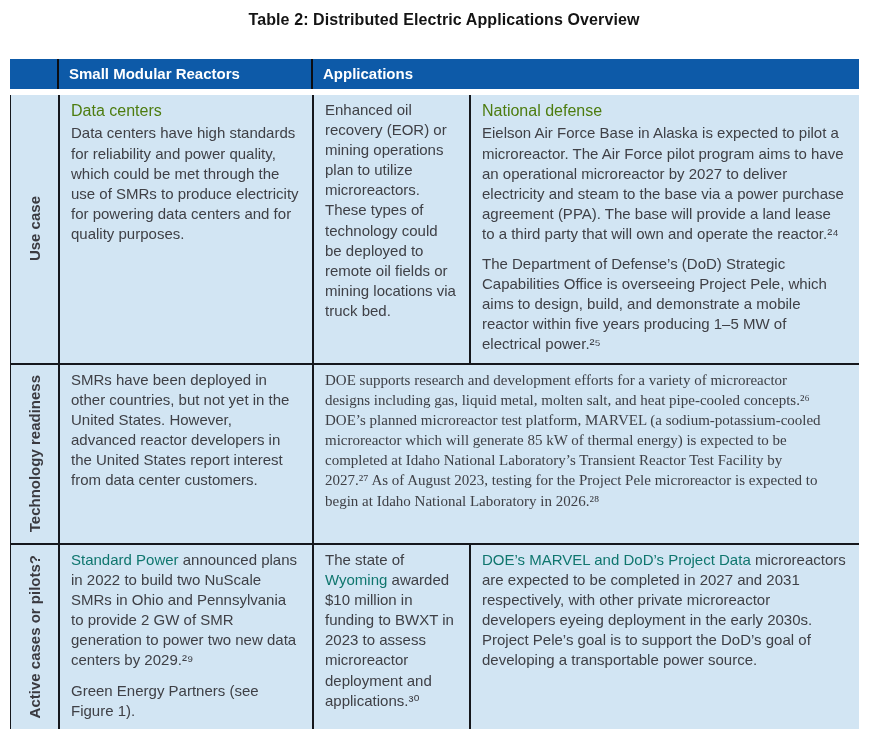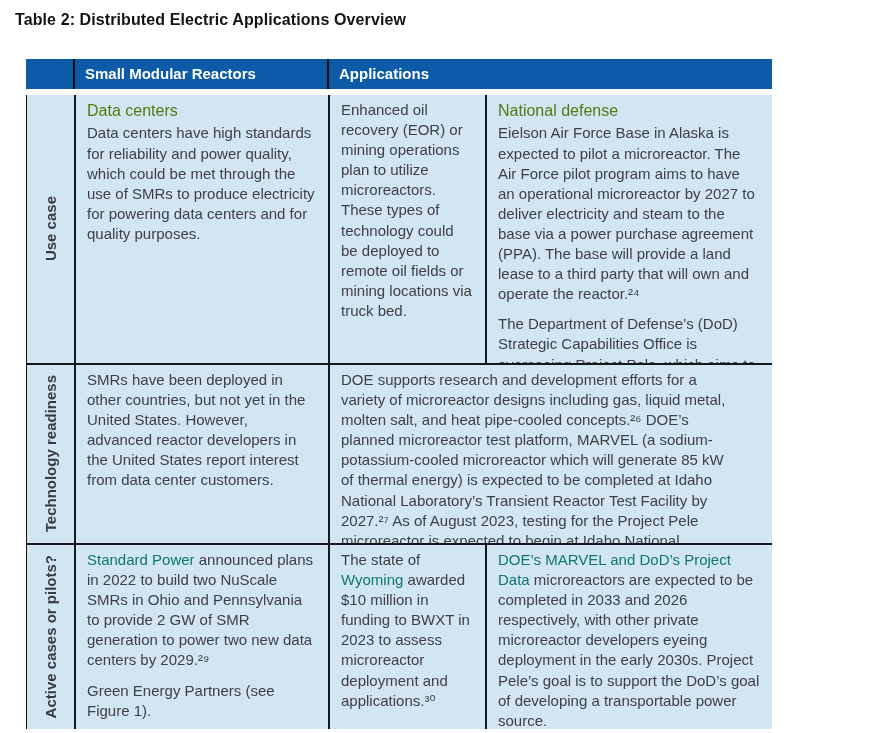--- a/index.html
+++ b/index.html
@@ -3,25 +3,25 @@
 <meta charset="utf-8">
 <style>
   html,body{margin:0;padding:0;}
   body{
     width:888px;height:733px;overflow:hidden;background:#ffffff;
     font-family:"Liberation Sans","DejaVu Sans",sans-serif;
     -webkit-font-smoothing:antialiased;
   }
   .page{position:relative;width:888px;height:733px;}
   .doc-title{
-    margin-top:11px;text-align:left;font-size:16px;font-weight:bold;
-    color:#141414;letter-spacing:.1px;margin-left:15px;
+    margin-top:11px;text-align:center;font-size:16px;font-weight:bold;
+    color:#141414;letter-spacing:.1px;
   }
   .table{
-    position:absolute;left:10px;top:48px;width:746px;margin-left:16px;
+    position:absolute;left:10px;top:48px;width:849px;
   }
   
   .thead{
     display:grid;grid-template-columns:47px 254px 1fr;
     background:#0d5aa8;height:30px;margin-bottom:6px;
   }
   .th{
     color:#ffffff;font-weight:bold;font-size:15px;line-height:30px;
     padding-left:10px;border-left:2px solid #0b0d12;box-sizing:border-box;
     white-space:nowrap;overflow:hidden;
@@ -43,21 +43,21 @@
   }
   .rot{
     writing-mode:vertical-rl;transform:rotate(180deg);
     font-size:15px;font-weight:600;color:#3a3a40;white-space:nowrap;
   }
   .cell{
     border-left:2px solid #15171c;box-sizing:border-box;
     padding:5px 12px 6px 11px;overflow:hidden;
     font-size:15px;line-height:1.34;color:#3f4046;
   }
-  .cell.pad-r{padding-right:32px;}
+  .cell.pad-r{padding-right:32px;font-family:Liberation Serif, serif;}
   .cell-heading{
     color:#4d7c0f;font-size:16px;line-height:1.28;margin:1px 0 2px 0;font-weight:normal;
   }
   .cell p{margin:0 0 10px 0;}
   .cell p:last-child{margin-bottom:0;}
   .doclink{color:#0f766e;text-decoration:none;cursor:pointer;}
 </style>
 </head>
 <body>
 
@@ -108,18 +108,18 @@
         <span class="rot">Active cases or pilots?</span>
       </div>
       <div class="cell">
         <p><span class="doclink">Standard Power</span><span> announced plans in 2022 to build two NuScale SMRs in Ohio and Pennsylvania to provide 2 GW of SMR generation to power two new data centers by 2029.²⁹</span></p>
         <p>Green Energy Partners (see Figure 1).</p>
       </div>
       <div class="cell">
         <p><span>The state of </span><span class="doclink">Wyoming</span><span> awarded $10 million in funding to BWXT in 2023 to assess microreactor deployment and applications.³⁰</span></p>
       </div>
       <div class="cell">
-        <p><span class="doclink">DOE’s MARVEL and DoD’s Project Data</span><span> microreactors are expected to be completed in 2033 and 2026 respectively, with other private microreactor developers eyeing deployment in the early 2030s. Project Pele’s goal is to support the DoD’s goal of developing a transportable power source.</span></p>
+        <p><span class="doclink">DOE’s MARVEL and DoD’s Project Data</span><span> microreactors are expected to be completed in 2027 and 2031 respectively, with other private microreactor developers eyeing deployment in the early 2030s. Project Pele’s goal is to support the DoD’s goal of developing a transportable power source.</span></p>
       </div>
     </div>
 
   </div>
 </div>
 
 </body></html>

